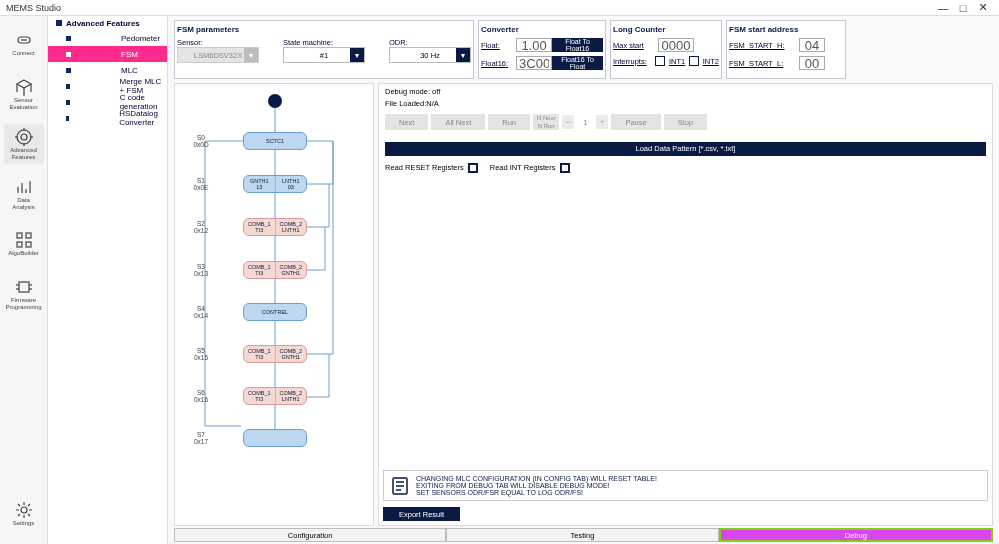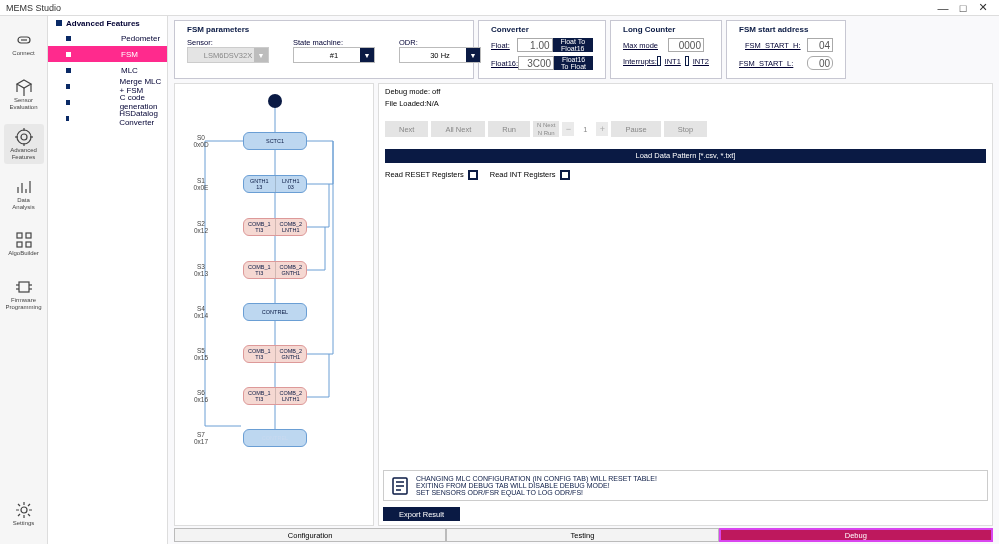--- a/index.html
+++ b/index.html
@@ -23,34 +23,34 @@
 .side-hdr .dot { width: 6px; height: 6px; background: #0a2a66; margin-right: 4px; }
 .side-item { height: 16px; font-size: 8px; color: #003; padding-left: 18px; display: flex; align-items: center; cursor: pointer; gap: 46px; }
 .side-item.active { background: #ff2a8d; color: #fff; }
 .subdot { width: 5px; height: 5px; background: #0a2a66; margin-right: 4px; }
 .side-item.active .subdot{ background:#fff; }
 
 .content { flex: 1; background: #f9f9fb; padding: 4px 6px 2px 6px; display: flex; flex-direction: column; }
 
 
 .top-panels { display: flex; gap: 4px; }
-.panel { border: 1px solid #c7c7d2; background: #fff; padding: 4px 12px; }
+.panel { border: 1px solid #c7c7d2; background: #fff; padding: 4px 2px; }
 .panel h4 { font-size: 8px; font-weight: 700; color: #0a1a44; margin-bottom: 4px; }
 .p-fsm { width: 300px; }
 .p-conv { width: 128px; }
 .p-long { width: 112px; }
 .p-addr { width: 120px; }
 .lbl { font-size: 7.5px; color: #003; }
 .row { display: flex; align-items: center; margin-bottom: 4px; }
 .row .lbl { width: 45px; text-decoration: underline; }
 .sel { width: 82px; height: 16px; border: 1px solid #bbb; font-size: 7.5px; display: flex; align-items: center; justify-content: center; position: relative; }
 .sel .dd { position: absolute; right: 0; top: 0; width: 14px; height: 14px; background: #0a1a44; color: #fff; display: flex; align-items: center; justify-content: center; font-size: 7px; }
 .sel.dis { background: #e4e4e4; color: #888; border-color:#ccc;}
 .sel.dis .dd{ background:#bdbdbd;}
-.inp { height: 14px; border: 1px solid #aaa; font-size: 10px; padding: 0 2px; width: 36px; text-align: right; color:#555;}
+.inp { height: 14px; border: 1px solid #aaa; font-size: 13px; padding: 0 2px; width: 36px; text-align: center; color:#555;}
 .btn-dark { height: 14px; background: #0a1a44; color: #fff; font-size: 7px; border: none; padding: 0 6px; cursor: pointer; }
 .chk { width: 10px; height: 10px; border: 1.5px solid #0a1a44; background:#fff; }
 
 .mid { display: flex; flex: 1; margin-top: 4px; gap: 4px; min-height:0;}
 .diagram { width: 200px; background: #fff; border: 1px solid #ddd; position: relative; }
 .debug-area { flex: 1; background: #fff; border: 1px solid #ddd; display: flex; flex-direction: column; }
 .dbg-row { display: flex; align-items: center; padding: 3px 6px; font-size: 7.5px; gap: 6px; }
 .btn-grey { height: 16px; background: #e4e4e4; color: #888; font-size: 7.5px; border: none; padding: 0 14px; cursor: not-allowed; }
 .btn-grey.sm { padding: 0 4px; }
 .spinner { display: flex; align-items: center; gap: 2px; }
@@ -58,21 +58,21 @@
 .spinner span { min-width: 18px; text-align: center; color:#888;}
 .btn-load { width: 100%; height: 14px; background: #0a1a44; color: #fff; font-size: 7.5px; border: none; }
 .sq { width: 10px; height: 10px; border: 2px solid #0a1a44; display:inline-block; vertical-align:middle; margin-left: 2px; }
 
 .warn-box { margin: 4px; border: 1px solid #ccc; padding: 4px 6px; display: flex; align-items: center; font-size: 7px; color: #0a1a44; gap: 6px; }
 .warn-box svg { width: 20px; height: 20px; stroke: #0a1a44; fill: none; stroke-width:1.5;}
 .btn-export { height: 14px; background: #0a1a44; color: #fff; font-size: 7.5px; border: none; padding: 0 16px; margin: 2px 4px 4px 4px; width: max-content; }
 
 .bottom-tabs { display: flex; height: 14px; margin-top: 2px;}
 .tab { flex: 1; border: 1px solid #bbb; display: flex; align-items: center; justify-content: center; font-size: 7.5px; background: #f3f3f3; cursor: pointer; }
-.tab.active { background: #be185d; color: #fff; border: 2px solid #d946ef; }
+.tab.active { background: #d946ef; color: #fff; border: 2px solid #84cc16; }
 
 
 .state-lbl { position: absolute; font-size: 6.5px; color: #444; text-align: center; line-height: 1.1; width: 24px; }
 .blk { position: absolute; width: 64px; height: 18px; border: 1px solid #6a9ed4; background: #bdd7f0; border-radius: 6px; font-size: 5.5px; display: flex; align-items: center; justify-content: center; color: #0a1a44; text-align:center;}
 .blk.pink { background: #f5d8d2; border-color: #d99; }
 .blk.split { padding: 0; }
 .blk.split span { flex: 1; height: 100%; display:flex; align-items:center; justify-content:center; }
 .blk.split span:first-child { border-right: 1px solid rgba(0,0,0,.15); }
 .startdot { position: absolute; width: 14px; height: 14px; background: #0a1a44; border-radius: 50%; }
 svg.wires { position:absolute; inset:0; width:100%; height:100%; }
@@ -233,40 +233,40 @@
           </div>
         <div class="row">
             <span class="lbl">Float16:</span>
             <input class="inp" value="3C00" style="">
             <button class="btn-dark">Float16 To Float</button>
           </div>
       </div>
       <div class="panel p-long">
         <h4>Long Counter</h4>
         <div class="row">
-            <span class="lbl">Max mode</span>
+            <span class="lbl">Max start</span>
             <input class="inp" value="0000" style="">
           </div>
         <div class="row">
             <span class="lbl">Interrupts:</span>
             <span class="chk"></span>
             <span class="lbl" style="width:auto;margin:0 4px;">INT1</span>
             <span class="chk"></span>
             <span class="lbl" style="width:auto;margin-left:4px;">INT2</span>
           </div>
       </div>
       <div class="panel p-addr">
         <h4>FSM start address</h4>
         <div class="row">
-            <span class="lbl" style="width:70px;margin-left:6px;">FSM_START_H:</span>
+            <span class="lbl" style="width:70px;">FSM_START_H:</span>
             <input class="inp" style="width: 26px;" value="04">
           </div>
         <div class="row">
             <span class="lbl" style="width:70px;">FSM_START_L:</span>
-            <input class="inp" style="width: 26px; border-radius: 6px;" value="00">
+            <input class="inp" style="width: 26px;" value="00">
           </div>
       </div>
     </div>
 
     <div class="mid">
       <div class="diagram">
         <svg class="wires">
           <path d="M100 23 V48"></path>
           <path d="M100 66 V91"></path>
           <path d="M100 109 V134"></path>
@@ -342,21 +342,21 @@
         <div class="blk" style="left:68px;top:345px;color:#c7d9f0;">CONTREL</div>
       </div>
 
       <div class="debug-area">
         <div class="dbg-row">
             <span>Debug mode: off</span>
           </div>
         <div class="dbg-row" style="padding-top:0;justify-content:space-between;text-align:center;">
           <span>File Loaded:N/A</span>
         </div>
-        <div class="dbg-row" style="gap:3px;margin-top:7px;">
+        <div class="dbg-row" style="gap:3px;">
           <button class="btn-grey">Next</button>
           <button class="btn-grey">All Next</button>
           <button class="btn-grey">Run</button>
           <div style="display:flex;flex-direction:column;">
             <button class="btn-grey sm" style="height:8px;font-size:6px;">N Next</button>
             <button class="btn-grey sm" style="height:8px;font-size:6px;">N Run</button>
           </div>
           <div class="spinner">
             <button>−</button>
             <span>1</span>

